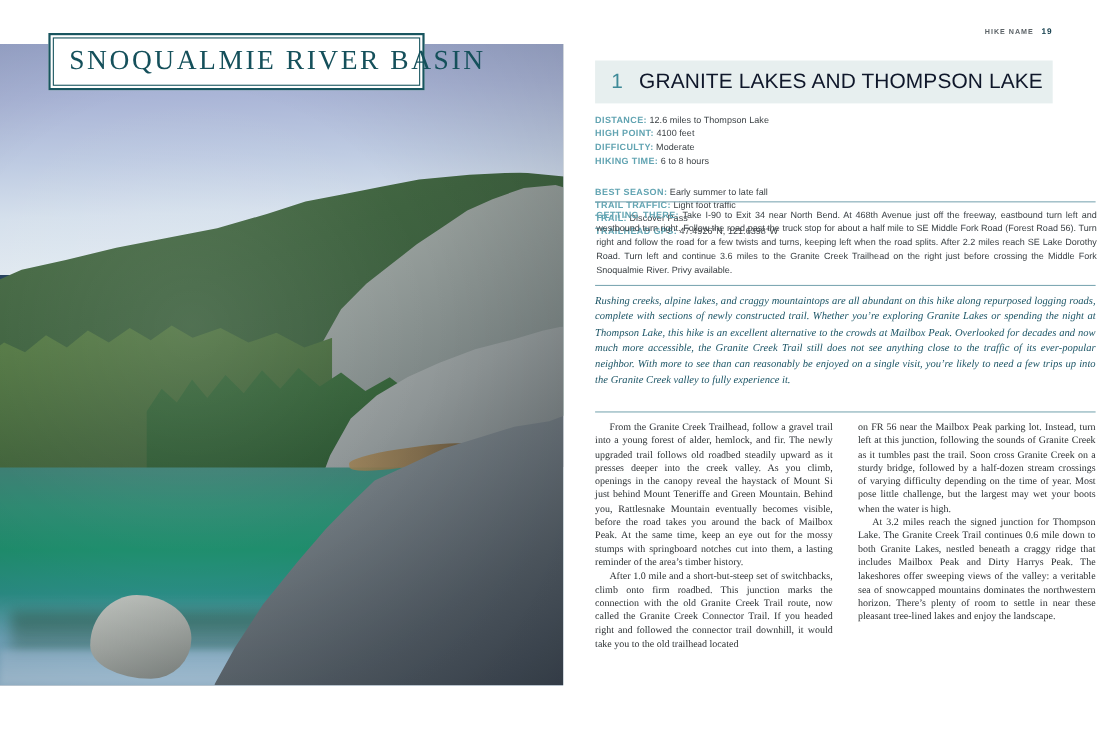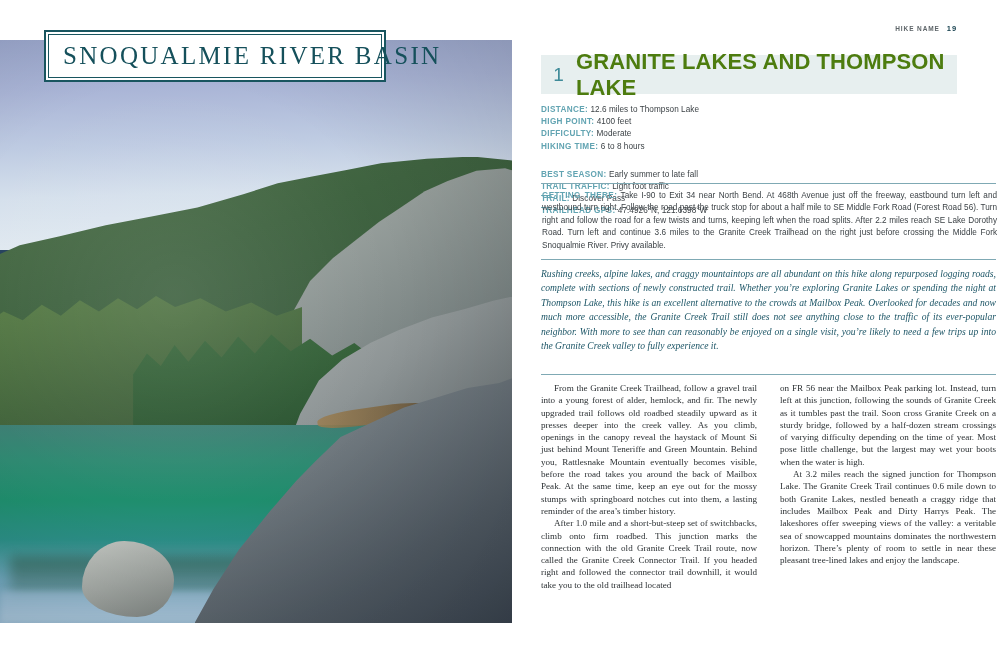--- a/index.html
+++ b/index.html
@@ -184,24 +184,24 @@
     align-items: center;
   }
   .hike-num {
     width: 40px;
     text-align: center;
     font-size: 19px;
     color: #3e8a98;
     font-weight: normal;
   }
   .hike-name {
-    font-size: 22px;
+    font-size: 19px;
     letter-spacing: 0.1px;
-    color: #4d7c0f;
-    font-weight: bold;
+    color: #0f172a;
+    font-weight: normal;
   }
 
   
   .stats {
     position: absolute;
     left: 21px; top: 104px;
     width: 455px;
     display: flex;
     gap: 16px;
     flex-direction: column;

